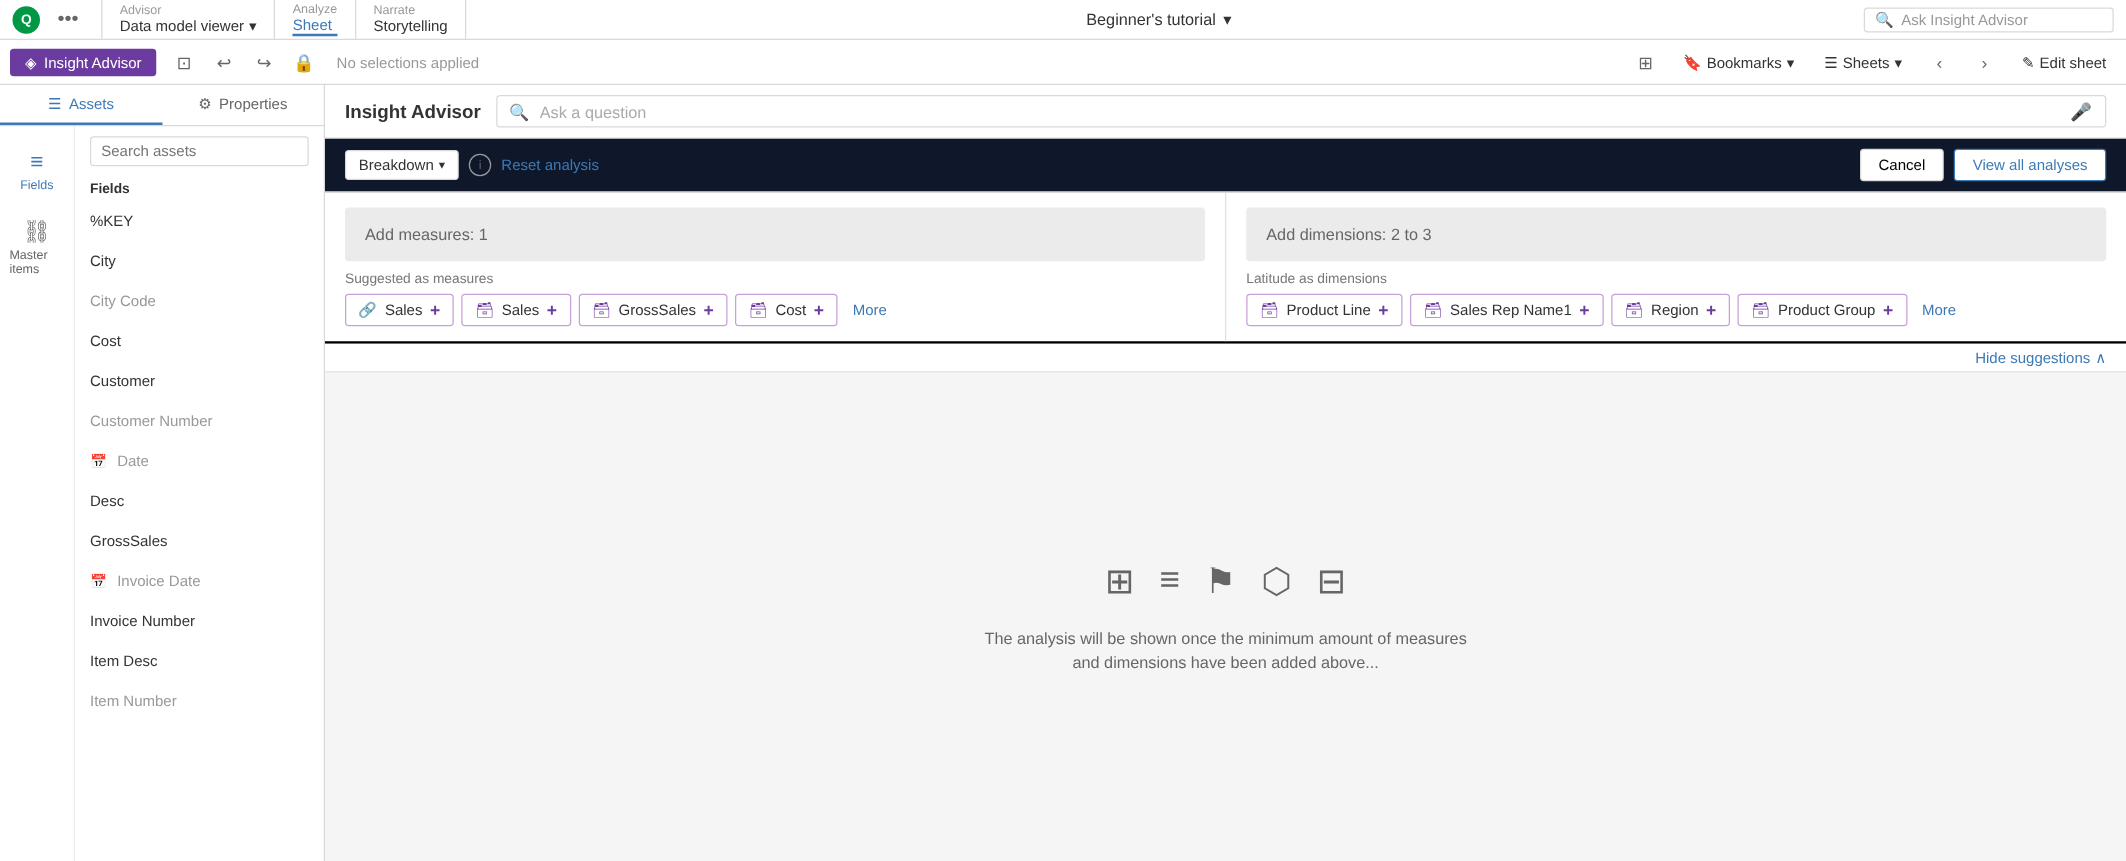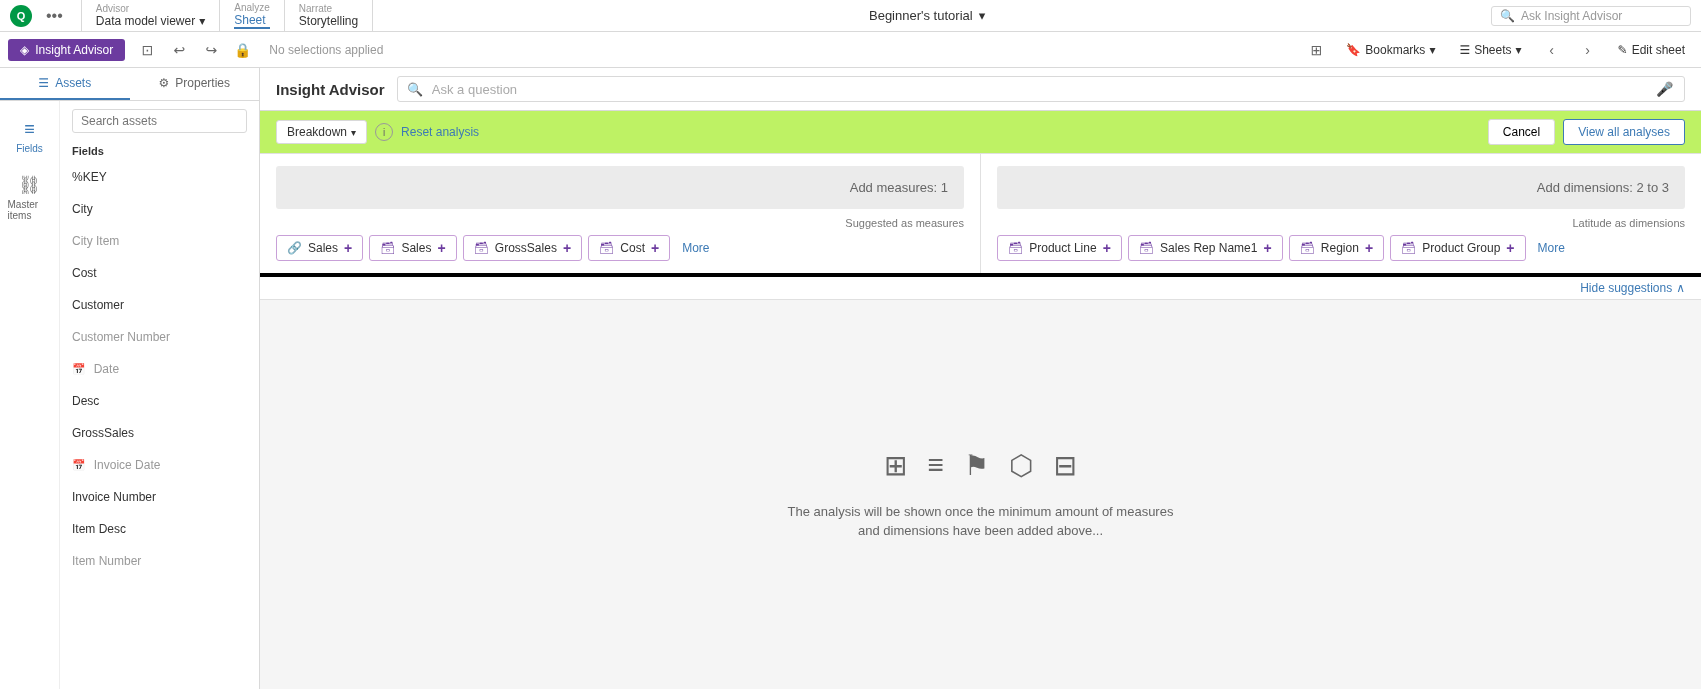--- a/index.html
+++ b/index.html
@@ -70,30 +70,30 @@
 
     
     .ia-header { display: flex; align-items: center; padding: 8px 16px; background: #fff; border-bottom: 1px solid #d9d9d9; gap: 12px; }
     .ia-title { font-size: 15px; font-weight: 600; color: #333; }
     .ia-search { flex: 1; display: flex; align-items: center; border: 1px solid #d9d9d9; border-radius: 3px; padding: 4px 10px; gap: 8px; background: #fff; }
     .ia-search input { flex: 1; border: none; outline: none; font-size: 13px; color: #8b5cf6; }
     .ia-search input::placeholder { color: #aaa; }
     .mic-icon { color: #666; font-size: 14px; }
 
     
-    .analysis-toolbar { display: flex; align-items: center; padding: 8px 16px; background: #bef264; border-bottom: 1px solid #e0e0e0; gap: 8px; }
+    .analysis-toolbar { display: flex; align-items: center; padding: 8px 16px; background: #0f172a; border-bottom: 1px solid #e0e0e0; gap: 8px; }
     .breakdown-btn { display: flex; align-items: center; gap: 4px; border: 1px solid #d9d9d9; border-radius: 3px; padding: 4px 10px; font-size: 12px; cursor: pointer; background: #fff; }
     .info-icon { width: 18px; height: 18px; border-radius: 50%; border: 1px solid #999; display: flex; align-items: center; justify-content: center; font-size: 10px; color: #666; cursor: pointer; }
     .reset-link { font-size: 12px; color: #3d7ab5; cursor: pointer; text-decoration: none; }
     .toolbar-right-actions { margin-left: auto; display: flex; gap: 8px; }
     .cancel-btn { padding: 5px 14px; font-size: 12px; border: 1px solid #d9d9d9; border-radius: 3px; background: #fff; cursor: pointer; }
     .view-all-btn { padding: 5px 14px; font-size: 12px; border: 1px solid #3d7ab5; border-radius: 3px; background: #fff; color: #3d7ab5; cursor: pointer; font-weight: 500; }
 
     
-    .suggestions-row { display: flex; gap: 0; background: #fff; border-bottom: 4px solid #000000; text-align: right; }
+    .suggestions-row { display: flex; gap: 0; background: #fff; border-bottom: 2px solid #000000; }
     .suggestion-section { flex: 1; padding: 12px 16px; }
     .suggestion-section:first-child { border-right: 1px solid #e0e0e0; max-width: 900px; }
     .suggestion-chips-row { display: flex; align-items: center; gap: 6px; flex-wrap: nowrap; }
     .chip { display: flex; align-items: center; gap: 6px; border: 1px solid #c8a0d8; border-radius: 3px; padding: 4px 10px; font-size: 12px; background: #fff; white-space: nowrap; cursor: pointer; }
     .chip-icon { color: #6c3b9f; font-size: 12px; }
     .chip-plus { color: #6c3b9f; font-size: 14px; font-weight: bold; }
     .more-btn { font-size: 12px; color: #3d7ab5; cursor: pointer; padding: 4px 6px; white-space: nowrap; }
 
     
     .suggested-label { font-size: 11px; color: #777; margin-bottom: 6px; }
@@ -227,21 +227,21 @@
             <div class="field-item">
       <span style="display:flex;align-items:center;gap:4px;">
         
         City
       </span>
       <span class="plus-btn">+</span>
     </div>
             <div class="field-item muted">
       <span style="display:flex;align-items:center;gap:4px;">
         
-        City Item
+        City Code
       </span>
       <span class="plus-btn">+</span>
     </div>
             <div class="field-item">
       <span style="display:flex;align-items:center;gap:4px;">
         
         Cost
       </span>
       <span class="plus-btn">+</span>
     </div>

